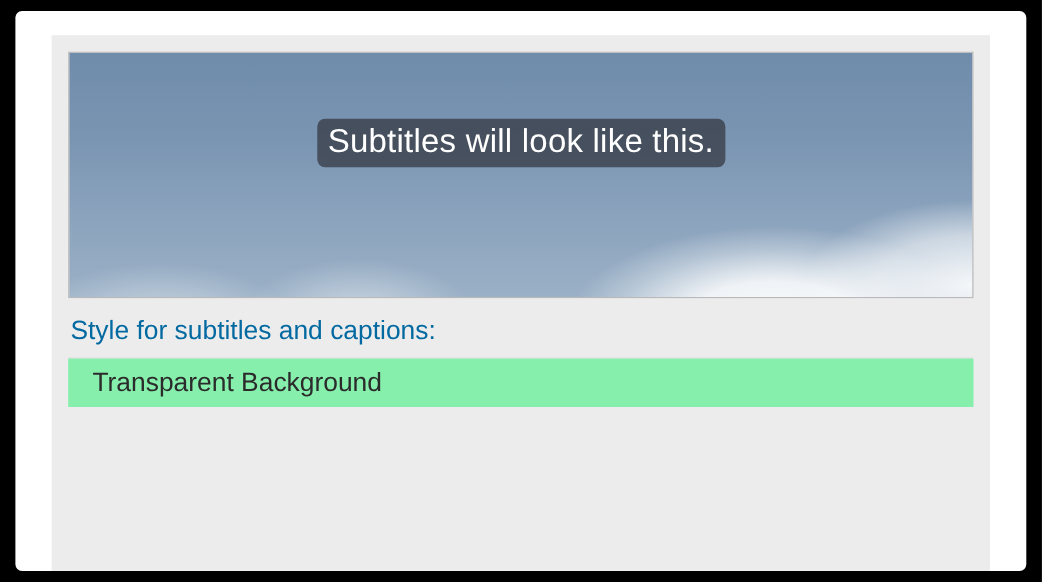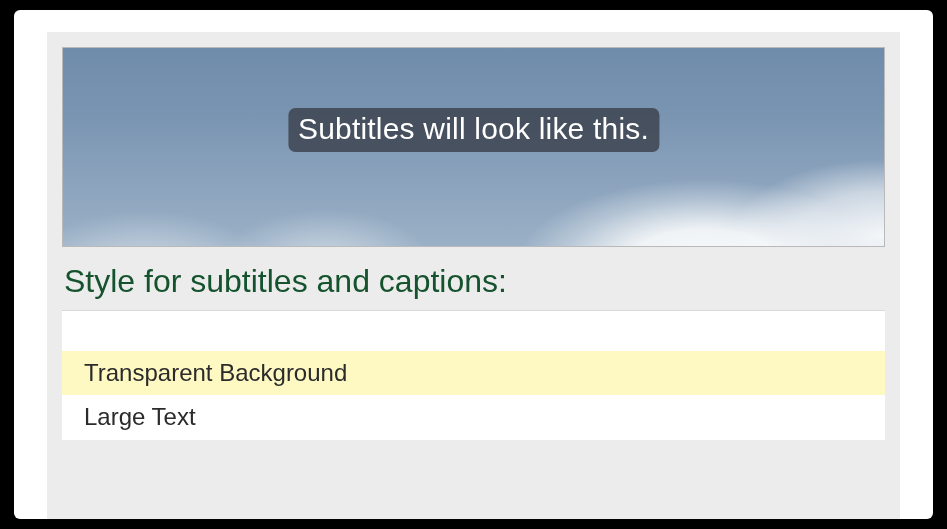--- a/index.html
+++ b/index.html
@@ -26,21 +26,21 @@
     position: absolute;
     left: 33px;
     top: 22px;
     right: 33px;
     bottom: 0;
     background: #ececec;
     padding: 15px 15px 0 15px;
   }
   .preview {
     width: 100%;
-    height: 200px;
+    height: 224px;
     border: 1px solid #b9b9b9;
     position: relative;
     overflow: hidden;
     background:
       radial-gradient(ellipse 260px 120px at 78% 110%, rgba(255,255,255,0.95) 0%, rgba(255,255,255,0.85) 30%, rgba(255,255,255,0.3) 55%, rgba(255,255,255,0) 72%),
       radial-gradient(ellipse 220px 110px at 100% 95%, rgba(255,255,255,0.9) 0%, rgba(255,255,255,0.55) 40%, rgba(255,255,255,0) 70%),
       radial-gradient(ellipse 180px 90px at 10% 115%, rgba(255,255,255,0.55) 0%, rgba(255,255,255,0.25) 40%, rgba(255,255,255,0) 72%),
       radial-gradient(ellipse 140px 70px at 32% 108%, rgba(255,255,255,0.5) 0%, rgba(255,255,255,0.2) 45%, rgba(255,255,255,0) 75%),
       linear-gradient(180deg, #6f8cab 0%, #7a95b2 35%, #8aa2bc 65%, #9ab0c6 100%);
   }
@@ -53,50 +53,48 @@
     color: #fff;
     font-size: 30px;
     line-height: 1;
     padding: 6px 10px 8px 10px;
     border-radius: 7px;
     white-space: nowrap;
     letter-spacing: 0.2px;
   }
   .section-label {
     margin: 16px 2px 10px 2px;
-    font-size: 32px;
-    color: #14532d;
+    font-size: 24px;
+    color: #0369a1;
   }
   .style-list {
     background: #fff;
     border-top: 1px solid #d9d9d9;
   }
   .style-option {
     font-size: 24px;
     color: #2b2b2b;
     padding: 6px 0 6px 22px;
     line-height: 1.35;
     cursor: default;
   }
   .style-option.selected {
-    background: #fef9c3;
-    margin-top: 40px;
+    background: #86efac;
   }
 </style>
 </head>
 <body>
 
 <div class="card">
   <div class="inner">
 
     <div class="preview">
       <div class="subtitle-sample">Subtitles will look like this.</div>
     </div>
 
     <div class="section-label">Style for subtitles and captions:</div>
 
     <div class="style-list">
       <div class="style-option selected">Transparent Background</div>
-      <div class="style-option">Large Text</div>
     </div>
 
   </div>
 </div>
 
 </body></html>

